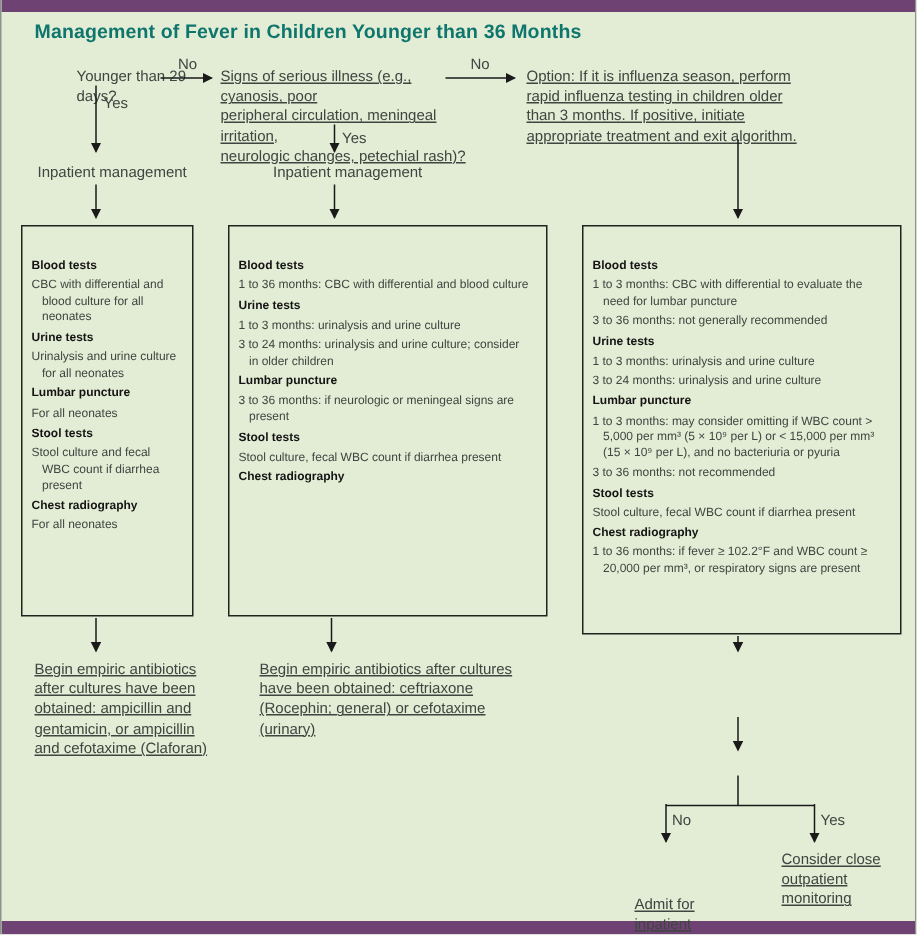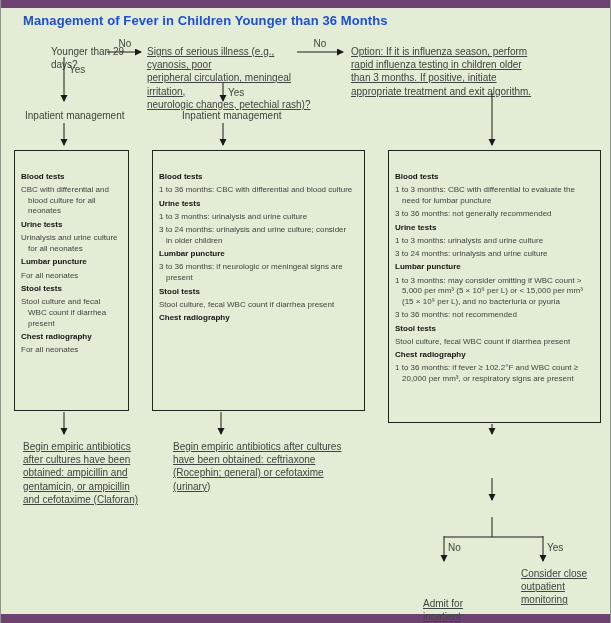--- a/index.html
+++ b/index.html
@@ -11,21 +11,21 @@
     overflow:hidden;
     box-sizing:border-box;
     border-left:1px solid #8d948c;
     border-right:1px solid #8d948c;
   }
   .bar{position:absolute;left:0;width:611px;background:#6e4273;}
   #bar-top{top:0;height:8px;}
   #bar-bottom{top:614px;height:9px;}
   #title{
     position:absolute;left:22px;top:13px;
-    font-size:13px;font-weight:bold;color:#1d4ed8;letter-spacing:0.1px;
+    font-size:13px;font-weight:bold;color:#0f766e;letter-spacing:0.1px;
   }
   .txt{
     position:absolute;font-size:10px;line-height:1.32;color:#3f4540;
   }
   .pre{white-space:pre-line;text-decoration:underline;}
   .center{text-align:center;}
   .box{
     position:absolute;box-sizing:border-box;
     border:1px solid #1f241f;
     padding:5px 10px 5px 6px;

